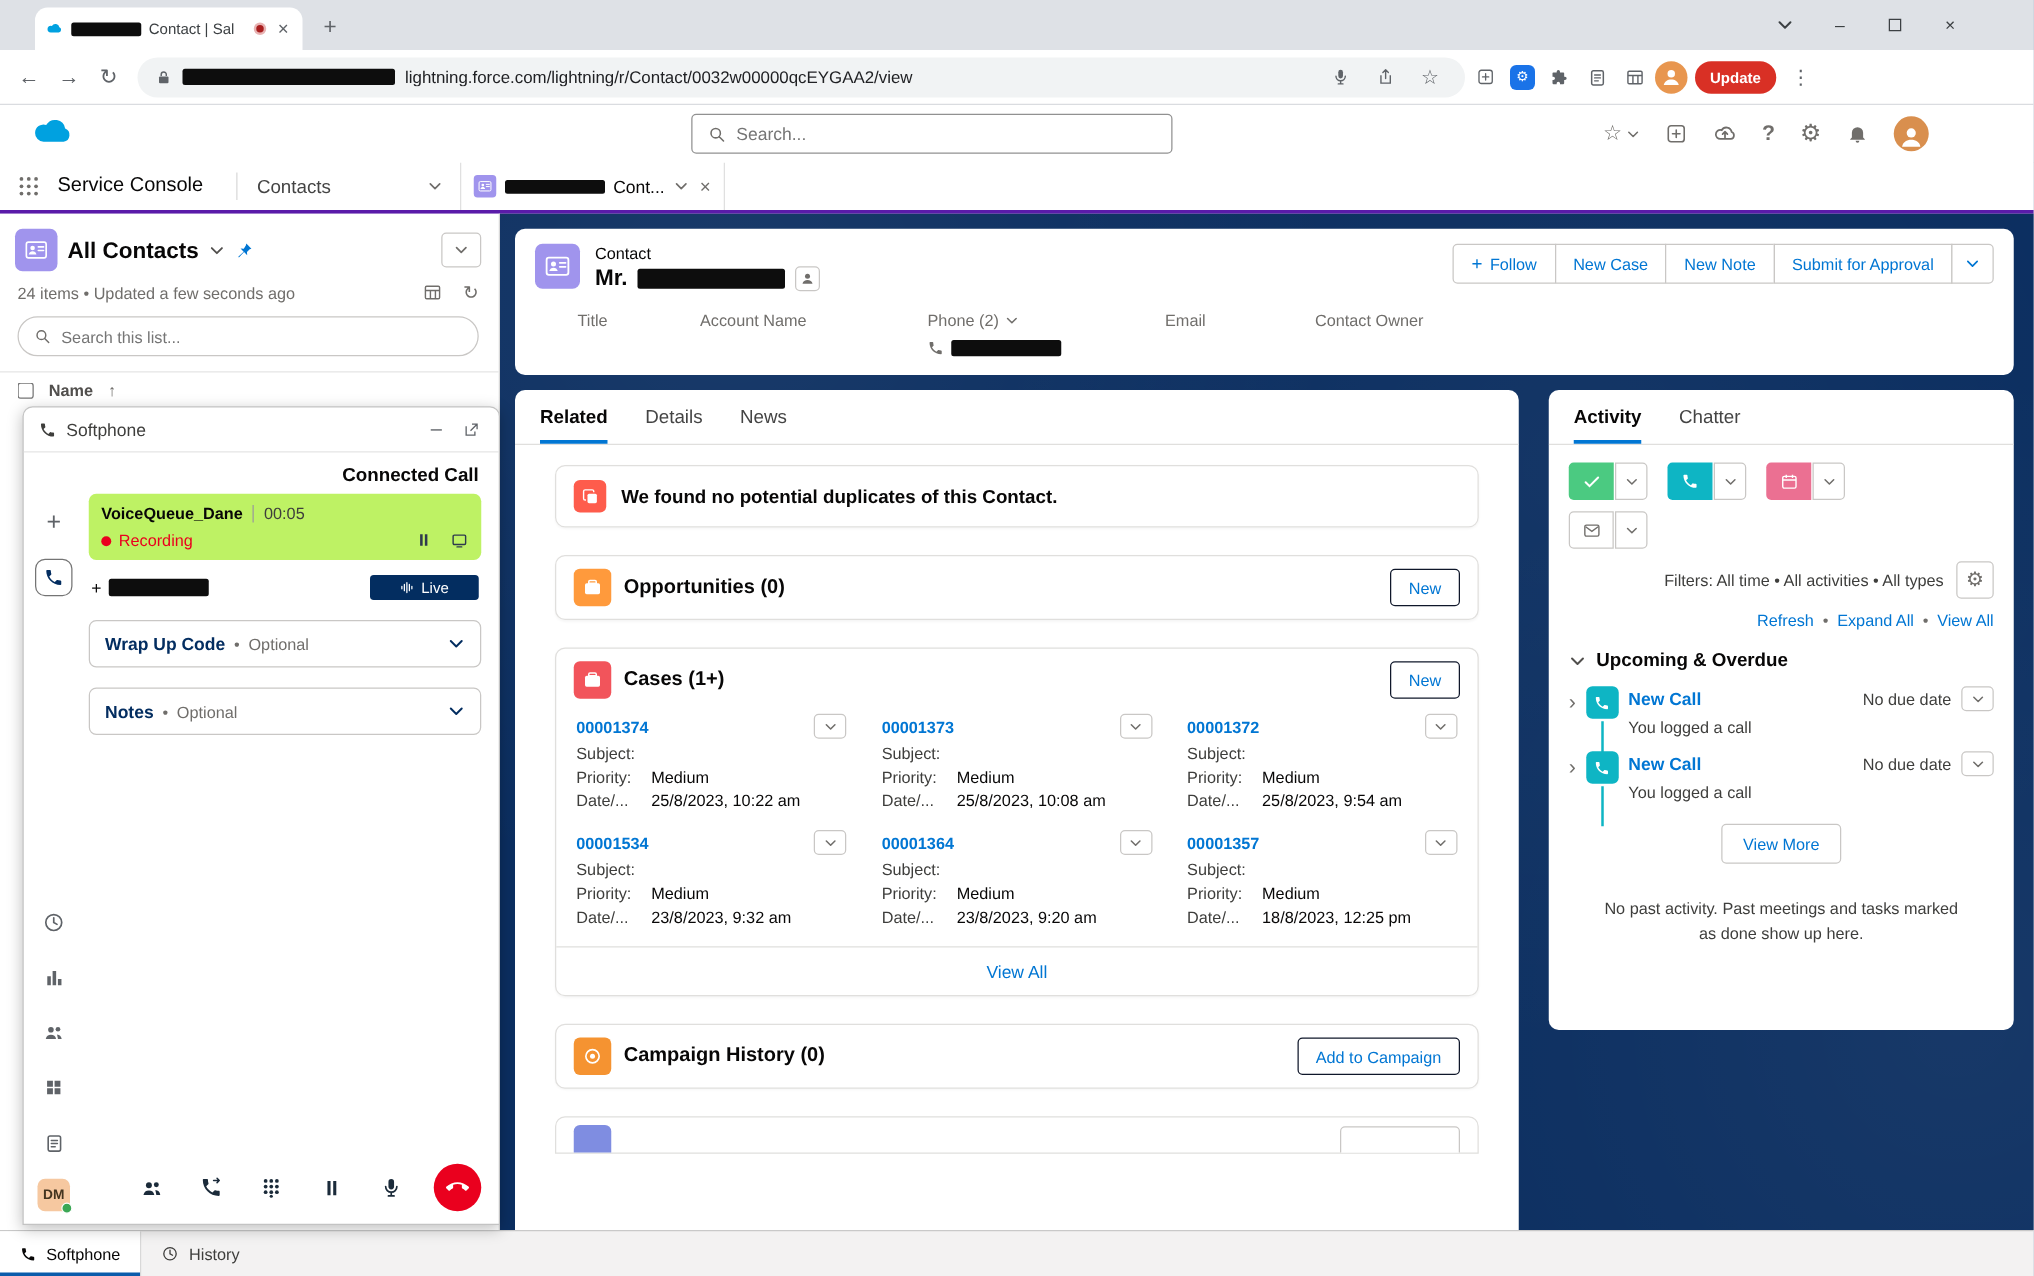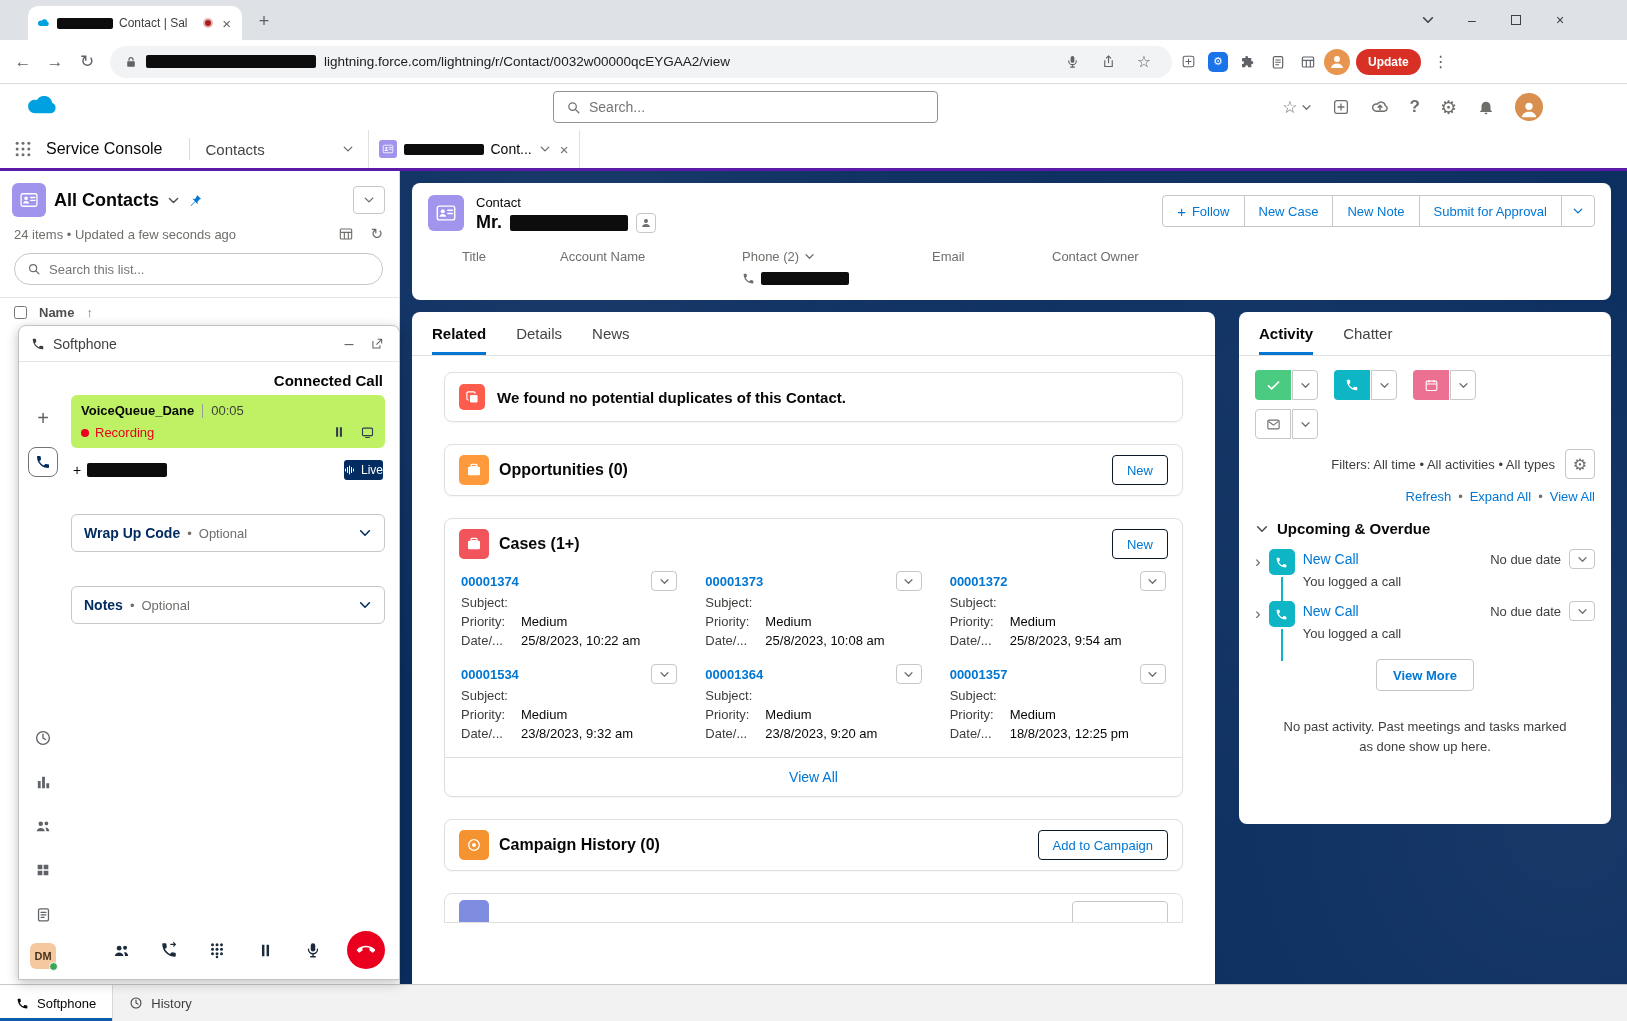--- a/index.html
+++ b/index.html
@@ -89,22 +89,22 @@
   .cc-r1{display:flex;align-items:center;gap:8px;font-size:13px;}
   .queue-name{font-weight:600;color:#080707;}
   .cc-sep{width:1px;height:14px;background:#9a9a9a;}
   .timer{color:#3e3e3c;}
   .cc-r2{display:flex;align-items:center;gap:6px;margin-top:7px;}
   .rec-dot{width:8px;height:8px;border-radius:50%;background:#ea001e;}
   .rec-lbl{color:#ea001e;font-size:13px;}
   .cc-icons{margin-left:auto;display:flex;gap:14px;color:#2e3a4d;}
   .phone-row{display:flex;align-items:center;gap:6px;margin-top:12px;padding:0 2px;}
   .phone-prefix{font-size:14px;color:#080707;}
-  .live-badge{margin-left:auto;background:#032d60;color:#fff;border-radius:3px;padding:3px 0;display:flex;align-items:center;gap:5px;font-size:12px;}
-  .collapse-box{margin-top:34px;border:1px solid #c9c7c5;border-radius:6px;height:38px;display:flex;align-items:center;gap:7px;padding:0 12px;cursor:pointer;}
+  .live-badge{margin-left:auto;background:#032d60;color:#fff;border-radius:3px;padding:3px 24px;display:flex;align-items:center;gap:5px;font-size:12px;}
+  .collapse-box{margin-top:16px;border:1px solid #c9c7c5;border-radius:6px;height:38px;display:flex;align-items:center;gap:7px;padding:0 12px;cursor:pointer;}
   .collapse-lbl{font-size:14px;font-weight:700;color:#032d60;}
   .collapse-dot{color:#706e6b;}
   .collapse-hint{font-size:13px;color:#706e6b;}
   .collapse-box .chev{margin-left:auto;color:#032d60;}
   .call-controls{position:absolute;left:40px;right:14px;bottom:10px;display:flex;align-items:center;justify-content:center;gap:20px;color:#1b2b3a;}
   .ctl-btn{cursor:pointer;display:flex;align-items:center;justify-content:center;width:28px;height:28px;}
   .end-call{width:38px;height:38px;border-radius:50%;background:#ea001e;color:#fff;display:flex;align-items:center;justify-content:center;border:none;}
   .end-call svg{transform:rotate(135deg);}
 
   
@@ -175,25 +175,25 @@
   .links-row{display:flex;align-items:center;justify-content:flex-end;gap:7px;margin-top:10px;font-size:13px;}
   .bullet{color:#706e6b;}
   .sec-head{display:flex;align-items:center;gap:8px;margin-top:16px;font-size:15px;font-weight:700;color:#080707;}
   .sec-head .chev{color:#514f4d;cursor:pointer;}
   .tl-item{display:flex;align-items:flex-start;gap:8px;margin-top:12px;}
   .tl-exp{color:#706e6b;font-size:17px;line-height:1;cursor:pointer;margin-top:4px;}
   .tl-ico{width:26px;height:26px;border-radius:5px;background:#0eb5c4;color:#fff;display:flex;align-items:center;justify-content:center;flex:none;position:relative;}
   .tl-ico::after{content:"";position:absolute;left:12px;top:28px;width:2px;height:32px;background:#0eb5c4;}
   .tl-body{flex:1;min-width:0;}
   .tl-r1{display:flex;align-items:center;gap:8px;}
-  .tl-title{font-size:14px;font-weight:400;text-align:right;}
+  .tl-title{font-size:14px;font-weight:700;text-align:right;}
   .tl-due{margin-left:auto;font-size:13px;color:#3e3e3c;}
   .tl-desc{font-size:13px;color:#3e3e3c;margin-top:5px;}
   .vm-wrap{text-align:center;margin-top:18px;}
-  .vm-btn{height:32px;padding:0 16px;border:1px solid #c9c7c5;border-radius:4px;background:#fff;color:#0176d3;font-size:13px;font-weight:bold;}
+  .vm-btn{height:32px;padding:0 16px;border:1px solid #c9c7c5;border-radius:4px;background:#fff;color:#0176d3;font-size:13px;}
   .empty-txt{margin:26px 26px 0;text-align:center;color:#3e3e3c;font-size:13px;line-height:1.5;}
 
   
   .utility-bar{flex:none;height:37px;background:#f3f2f2;border-top:1px solid #c9c9c9;display:flex;align-items:stretch;}
   .util-item{display:flex;align-items:center;gap:8px;padding:0 16px;font-size:13px;color:#3e3e3c;cursor:pointer;position:relative;}
   .util-item.active{background:#fff;border-right:1px solid #d8d8d8;color:#080707;}
   .util-item.active::after{content:"";position:absolute;left:0;right:0;bottom:0;height:3px;background:#0b5cab;}
   .chev{color:inherit;}
 </style>
 </head>

